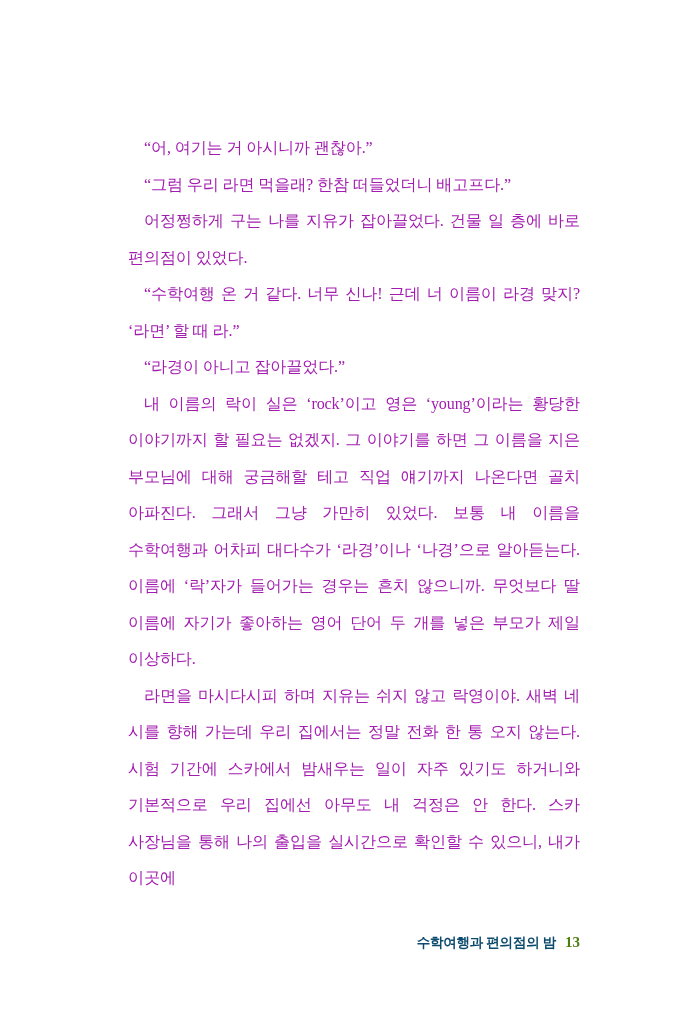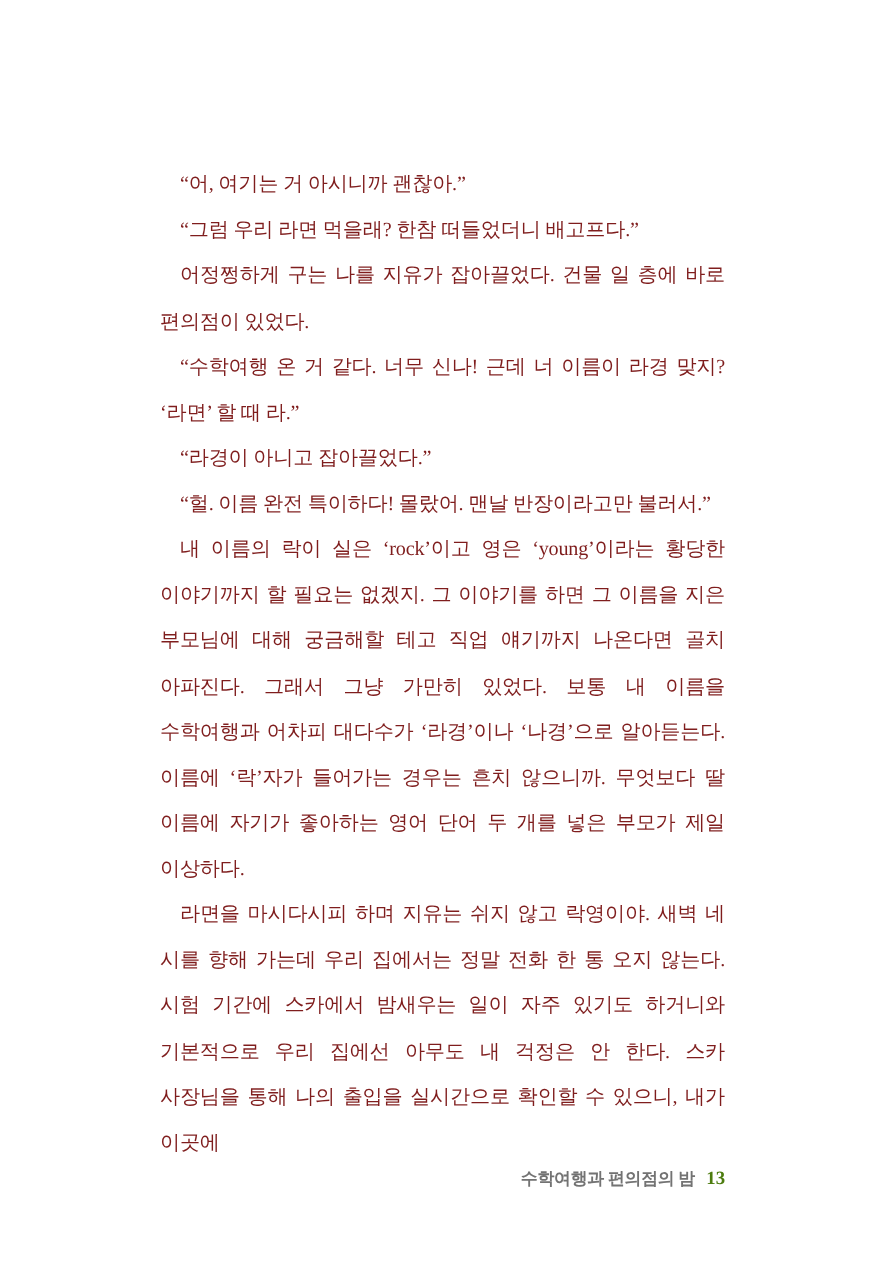--- a/index.html
+++ b/index.html
@@ -27,59 +27,58 @@
     top: 130px;
     width: 452px;
   }
   p.para {
     margin: 0 0 0 0;
     font-size: 16.1px;
     line-height: 36.5px;
     text-align: justify;
     text-justify: inter-character;
     letter-spacing: -0.15px;
-    color: #7f1d1d;
+    color: #a21caf;
     word-break: keep-all;
   }
   p.para.indent {
     text-indent: 16px;
   }
   .footer {
     position: absolute;
     right: 119px;
     bottom: 72px;
     display: flex;
     align-items: baseline;
     gap: 9px;
     white-space: nowrap;
   }
   .footer-title {
     font-size: 13.5px;
     font-weight: bold;
-    color: #737373;
+    color: #0c4a6e;
     letter-spacing: -0.2px;
   }
   .footer-page {
     font-size: 15px;
     font-weight: bold;
     color: #4d7c0f;
   }
 </style>
 </head>
 <body>
 
 <div class="page">
 
   <div class="text-column">
     <p class="para indent">“어, 여기는 거 아시니까 괜찮아.”</p>
     <p class="para indent">“그럼 우리 라면 먹을래? 한참 떠들었더니 배고프다.”</p>
     <p class="para indent">어정쩡하게 구는 나를 지유가 잡아끌었다. 건물 일 층에 바로 편의점이 있었다.</p>
     <p class="para indent">“수학여행 온 거 같다. 너무 신나! 근데 너 이름이 라경 맞지? ‘라면’ 할 때 라.”</p>
     <p class="para indent">“라경이 아니고 잡아끌었다.”</p>
-    <p class="para indent">“헐. 이름 완전 특이하다! 몰랐어. 맨날 반장이라고만 불러서.”</p>
     <p class="para indent">내 이름의 락이 실은 ‘rock’이고 영은 ‘young’이라는 황당한 이야기까지 할 필요는 없겠지. 그 이야기를 하면 그 이름을 지은 부모님에 대해 궁금해할 테고 직업 얘기까지 나온다면 골치 아파진다. 그래서 그냥 가만히 있었다. 보통 내 이름을 수학여행과 어차피 대다수가 ‘라경’이나 ‘나경’으로 알아듣는다. 이름에 ‘락’자가 들어가는 경우는 흔치 않으니까. 무엇보다 딸 이름에 자기가 좋아하는 영어 단어 두 개를 넣은 부모가 제일 이상하다.</p>
     <p class="para indent">라면을 마시다시피 하며 지유는 쉬지 않고 락영이야. 새벽 네 시를 향해 가는데 우리 집에서는 정말 전화 한 통 오지 않는다. 시험 기간에 스카에서 밤새우는 일이 자주 있기도 하거니와 기본적으로 우리 집에선 아무도 내 걱정은 안 한다. 스카 사장님을 통해 나의 출입을 실시간으로 확인할 수 있으니, 내가 이곳에</p>
   </div>
 
   <div class="footer">
     <span class="footer-title">수학여행과 편의점의 밤</span>
     <span class="footer-page">13</span>
   </div>
 
 </div>

